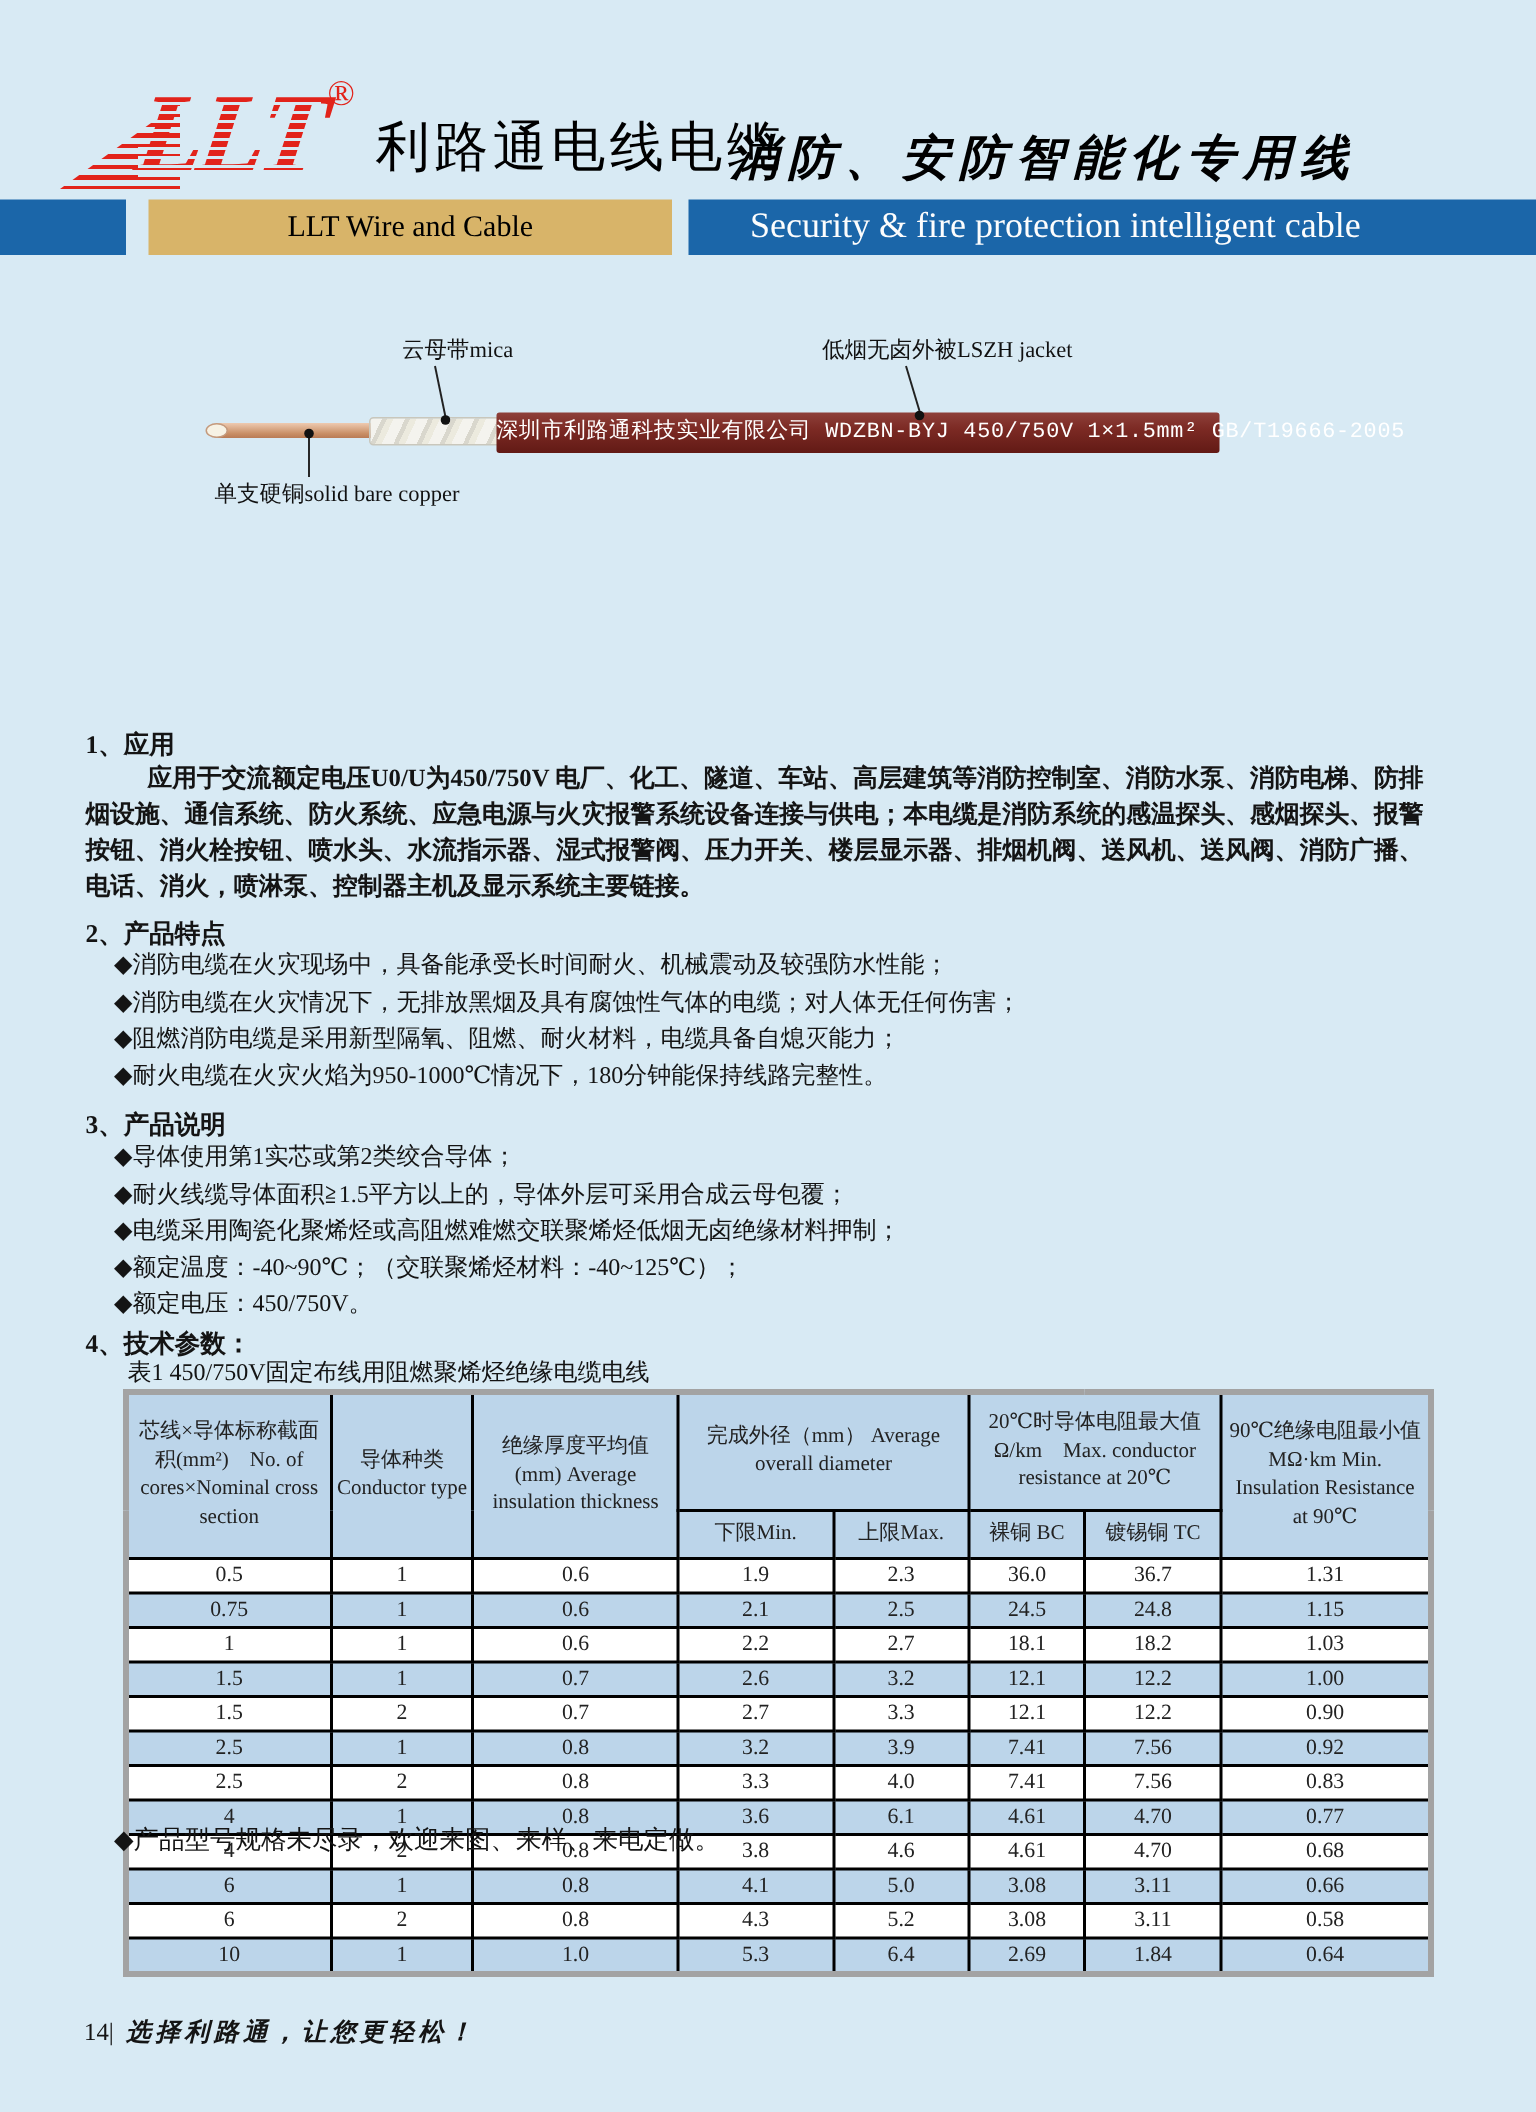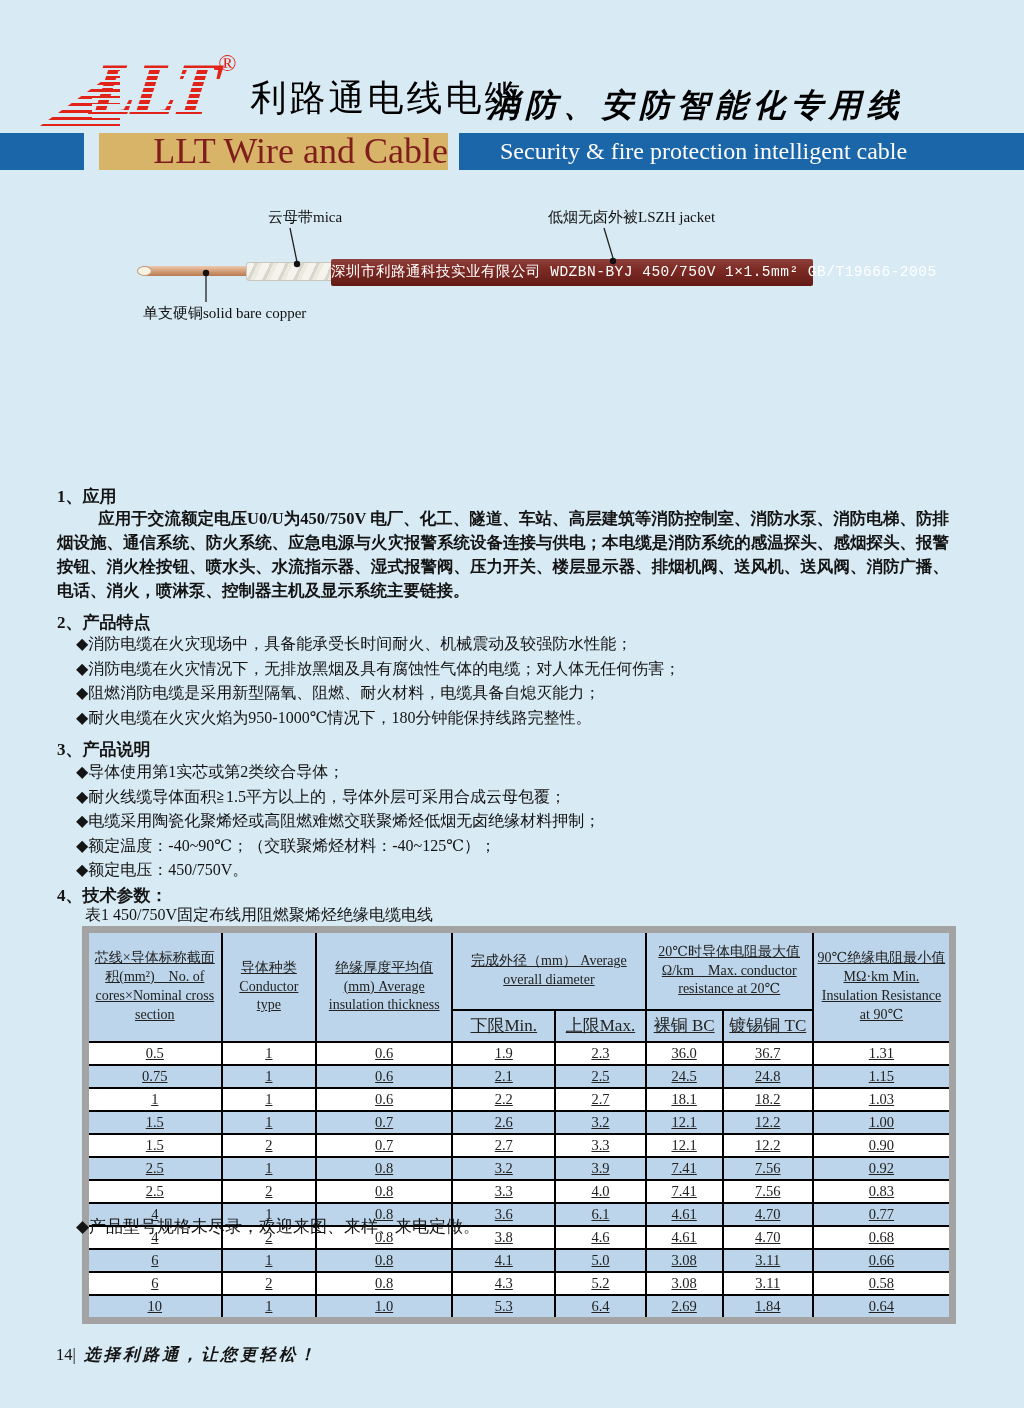--- a/index.html
+++ b/index.html
@@ -31,29 +31,29 @@
     position:relative;top:22px;left:14px;
     font-family:"Liberation Sans","DejaVu Sans",sans-serif;font-weight:400;
   }
   .main-title{
     position:absolute;left:487px;top:84px;width:440px;
     font-size:32px;font-weight:bold;font-style:italic;letter-spacing:6px;color:#000;
   }
   .band{position:absolute;top:133px;height:37px;}
   .band-left{left:0;width:84px;background:#1b66a9;}
   .band-gold{
-    left:99px;width:349px;background:#d8b469;color:#7f1d1d;
-    text-align:right;font-size:36px;line-height:36px;
+    left:99px;width:349px;background:#d8b469;color:#000000;
+    text-align:center;font-size:20px;line-height:36px;
   }
   .band-blue{
     left:459px;width:565px;background:#1b66a9;color:#fdfdfd;
     font-size:24px;line-height:36px;padding-left:41px;box-sizing:border-box;
   }
   
-  .diagram{position:absolute;left:0;top:196px;width:1024px;height:150px;}
+  .diagram{position:absolute;left:0;top:212px;width:1024px;height:150px;}
   .dg-label{position:absolute;font-size:15px;color:#111;}
   .lbl-mica{left:268px;top:12px;}
   .lbl-jacket{left:548px;top:12px;}
   .lbl-copper{left:143px;top:108px;}
   .copper-rod{
     position:absolute;left:140px;top:70px;width:112px;height:10px;border-radius:5px;
     background:linear-gradient(to bottom,#eecab0,#c98f66 70%,#b97b55);
   }
   .copper-tip{
     position:absolute;left:137px;top:70px;width:15px;height:10px;border-radius:50%;
@@ -82,26 +82,26 @@
   }
   .bullet-list{position:absolute;left:76px;font-size:16px;line-height:24.6px;}
   .table-caption{position:absolute;left:85px;top:905px;font-size:16px;}
   
   .param-table{
     position:absolute;left:82px;top:926px;width:874px;
     border-collapse:collapse;table-layout:fixed;
     font-size:14.5px;text-align:center;color:#222;
   }
   .param-table th,.param-table td{border:2px solid #000;padding:0;}
-  .param-table{border:7px solid #a3a3a3;text-decoration:underline;}
+  .param-table{border:4px solid #a3a3a3;}
   .param-table thead th{
     background:#bcd5ea;font-weight:normal;font-size:14px;line-height:1.35;
     padding:2px 3px;
   }
-  .param-table thead tr.subhead th{height:26px;font-size:17px;}
+  .param-table thead tr.subhead th{height:26px;font-size:14px;}
   .param-table thead tr.mainhead th{height:72px;}
   .param-table tbody td{height:21px;background:#fff;}
   .param-table tbody tr:nth-child(even) td{background:#bcd5ea;}
   
   .post-note{position:absolute;left:76px;top:1215px;font-size:17px;}
   .footer-line{position:absolute;left:56px;top:1344px;font-size:16.5px;white-space:nowrap;}
   .footer-slogan{font-weight:bold;font-style:italic;letter-spacing:3px;margin-left:4px;}
 </style>
 </head>
 <body>

